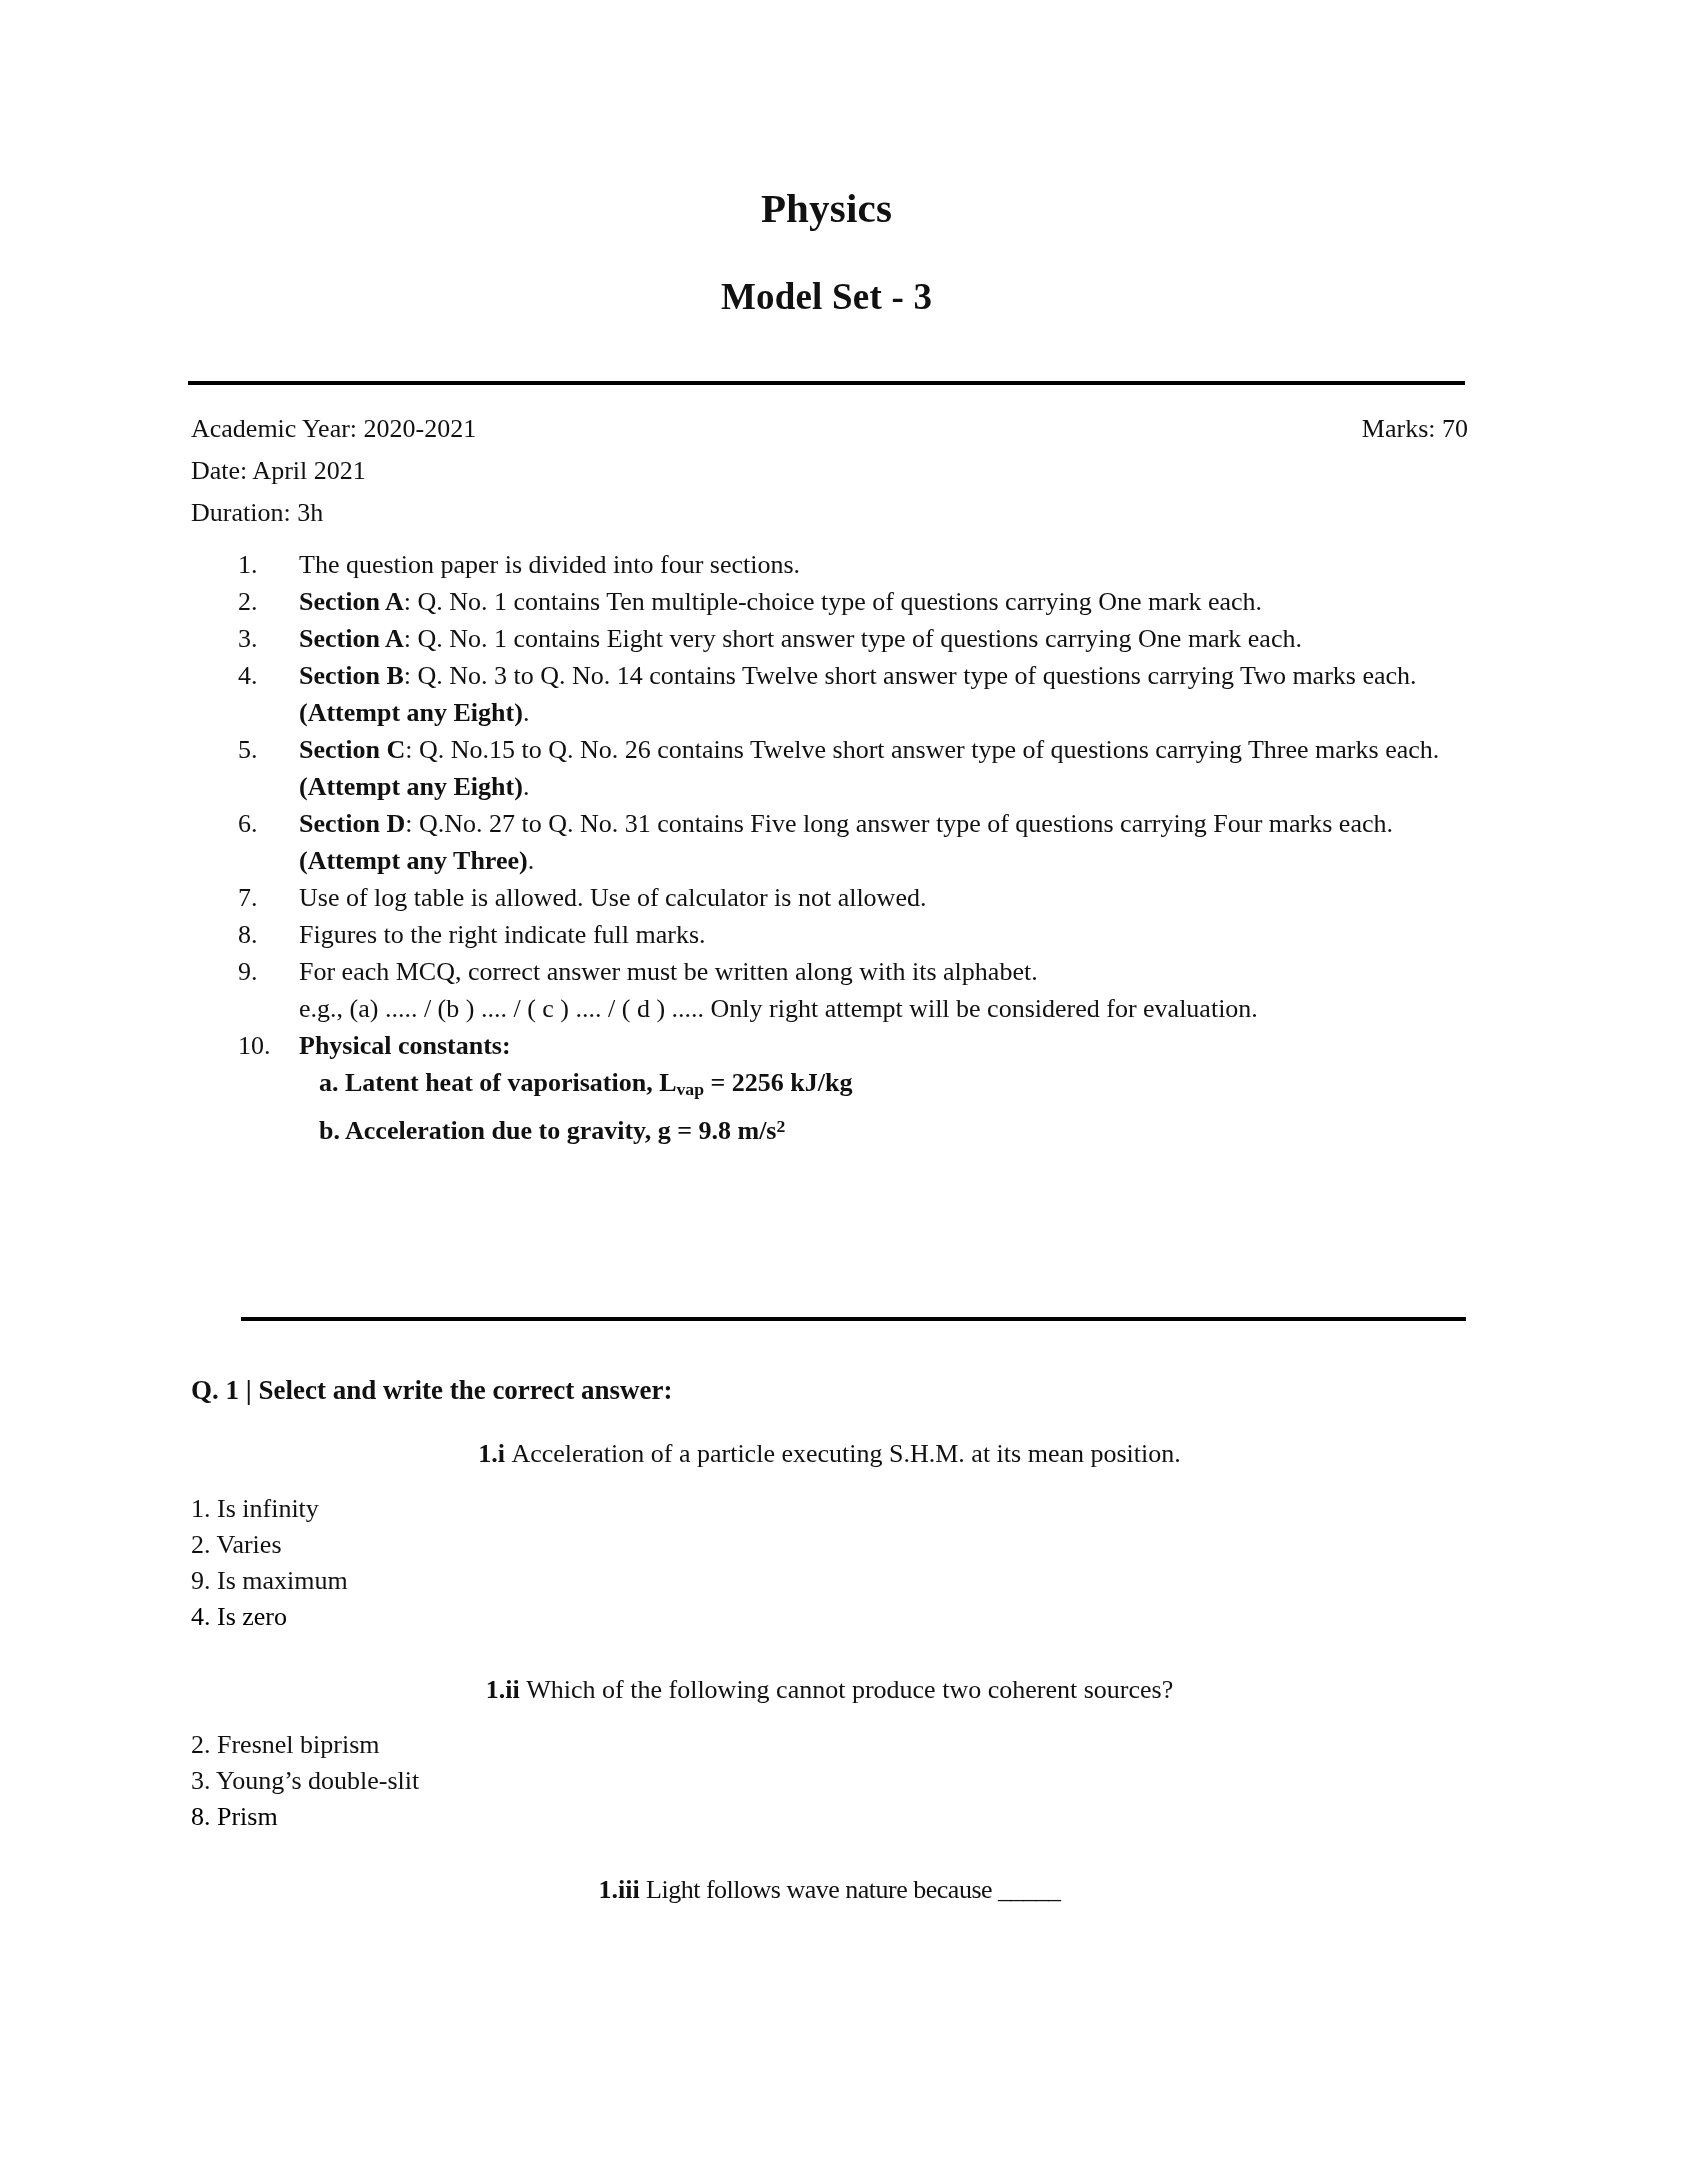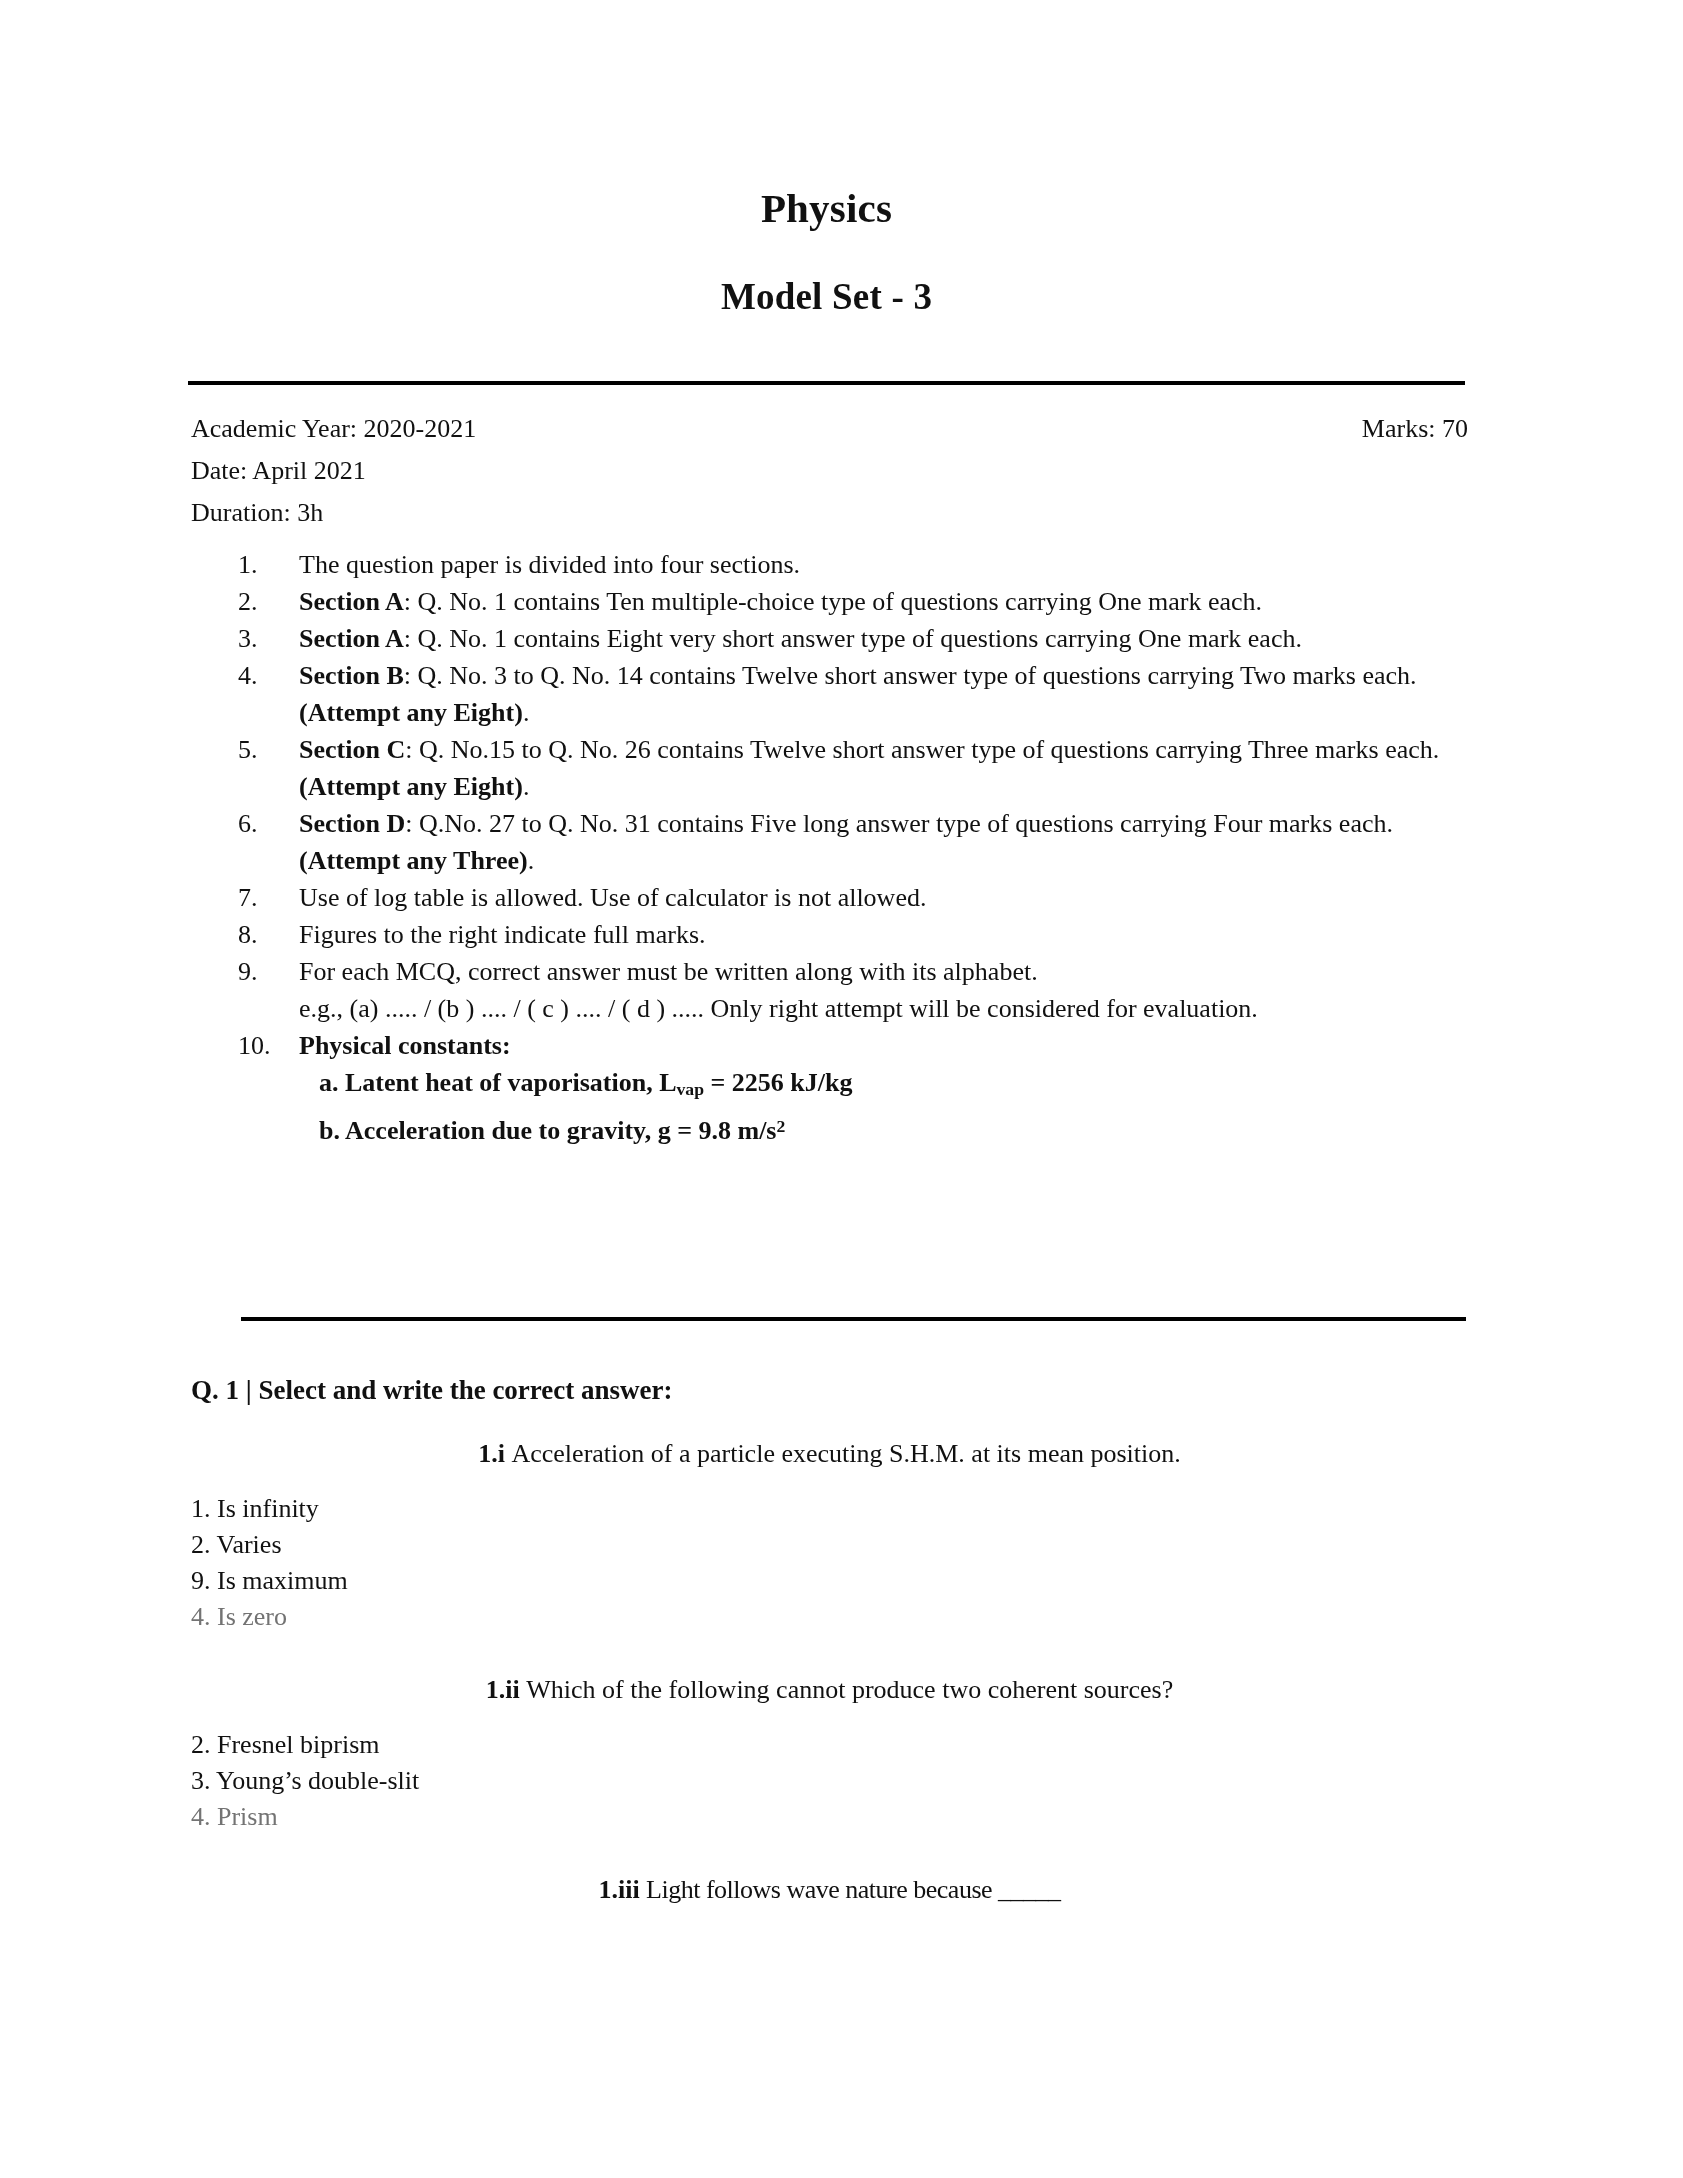--- a/index.html
+++ b/index.html
@@ -137,21 +137,21 @@
   .q-stem {
     line-height: 38px;
     margin-top: 26px;
     text-align: center;
   }
   .q-options {
     margin-top: 18px;
     line-height: 36px;
   }
   .q-option { display: block; }
-  .q-option.correct { color: #737373; }
+  .q-option.correct { color: #000000; }
   .q-block { margin-bottom: 22px; }
   .q-block-last { margin-top: 36px; }
   .blank { letter-spacing: -0.5px; }
 </style>
 </head>
 <body>
 
 <div class="page">
 
   <div class="title-block">
@@ -245,21 +245,21 @@
         <span class="q-option">9. Is maximum</span>
         <span class="q-option correct">4. Is zero</span>
       </div>
     </div>
 
     <div class="q-block q-block-last">
       <div class="q-stem"><b>1.ii</b>&nbsp;<span>Which of the following cannot produce two coherent sources?</span></div>
       <div class="q-options">
         <span class="q-option">2. Fresnel biprism</span>
         <span class="q-option">3. Young’s double-slit</span>
-        <span class="q-option correct">4. Prism</span>
+        <span class="q-option correct">8. Prism</span>
       </div>
     </div>
 
     <div class="q-block q-block-last">
       <div class="q-stem"><b>1.iii</b>&nbsp;<span class="blank">Light follows wave nature because _____</span></div>
     </div>
 
   </div>
 
 </div>

